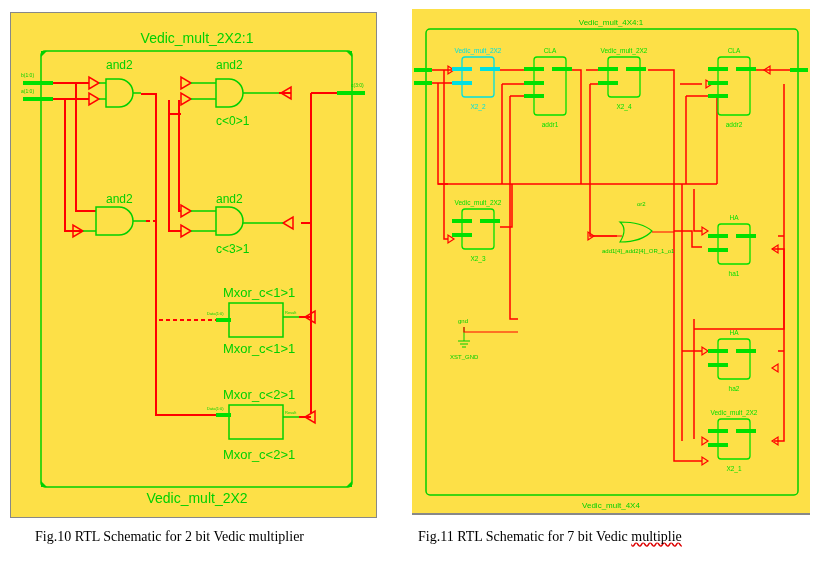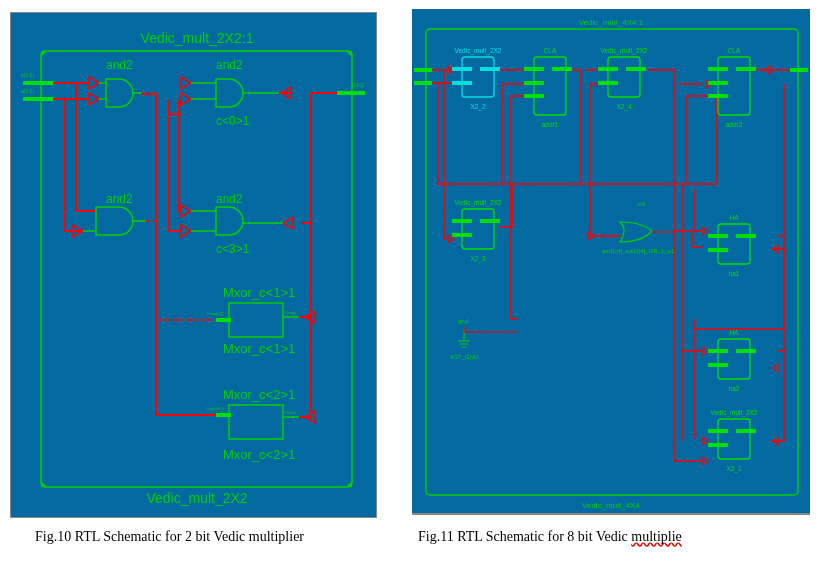--- a/index.html
+++ b/index.html
@@ -1,17 +1,17 @@
 <!DOCTYPE html>
 <html><head>
 <meta charset="utf-8">
 <style>
   html,body{margin:0;padding:0;background:#fff;}
   body{width:828px;height:569px;position:relative;overflow:hidden;font-family:"Liberation Sans",sans-serif;}
-  .panel{position:absolute;background:#0369a1;}
+  .panel{position:absolute;background:#fde047;}
   #p1{left:10px;top:12px;width:365px;height:504px;border:1px solid #888;}
   #p2{left:412px;top:9px;width:398px;height:504px;border-bottom:2px solid #888;}
   svg{position:absolute;left:0;top:0;}
   .cap{position:absolute;font-family:"Liberation Serif",serif;font-size:14px;color:#000;white-space:nowrap;}
   #cap1{left:35px;top:529px;}
   #cap2{left:418px;top:529px;}
   .squig{text-decoration:underline wavy #d00;text-decoration-skip-ink:none;}
 </style>
 </head>
 <body>
@@ -259,13 +259,13 @@
   </g>
 
   <g>
     <text x="46" y="314" fill="#00d000" font-size="6">gnd</text>
     <path d="M52,318 V332 M46,332 H58 M48,335 H56 M50,338 H54" stroke="#00d000" stroke-width="1"></path>
     <path d="M52,318 V323 H106" stroke="#ff0000" stroke-width="1.2" fill="none"></path>
     <text x="38" y="350" fill="#00d000" font-size="6">XST_GND</text>
   </g>
 </svg>
 </div>
-<div class="cap" id="cap2"><span>Fig.11 RTL Schematic for 8 bit Vedic </span><span class="squig">multiplie</span></div>
+<div class="cap" id="cap2"><span>Fig.11 RTL Schematic for 7 bit Vedic </span><span class="squig">multiplie</span></div>
 
 </body></html>

